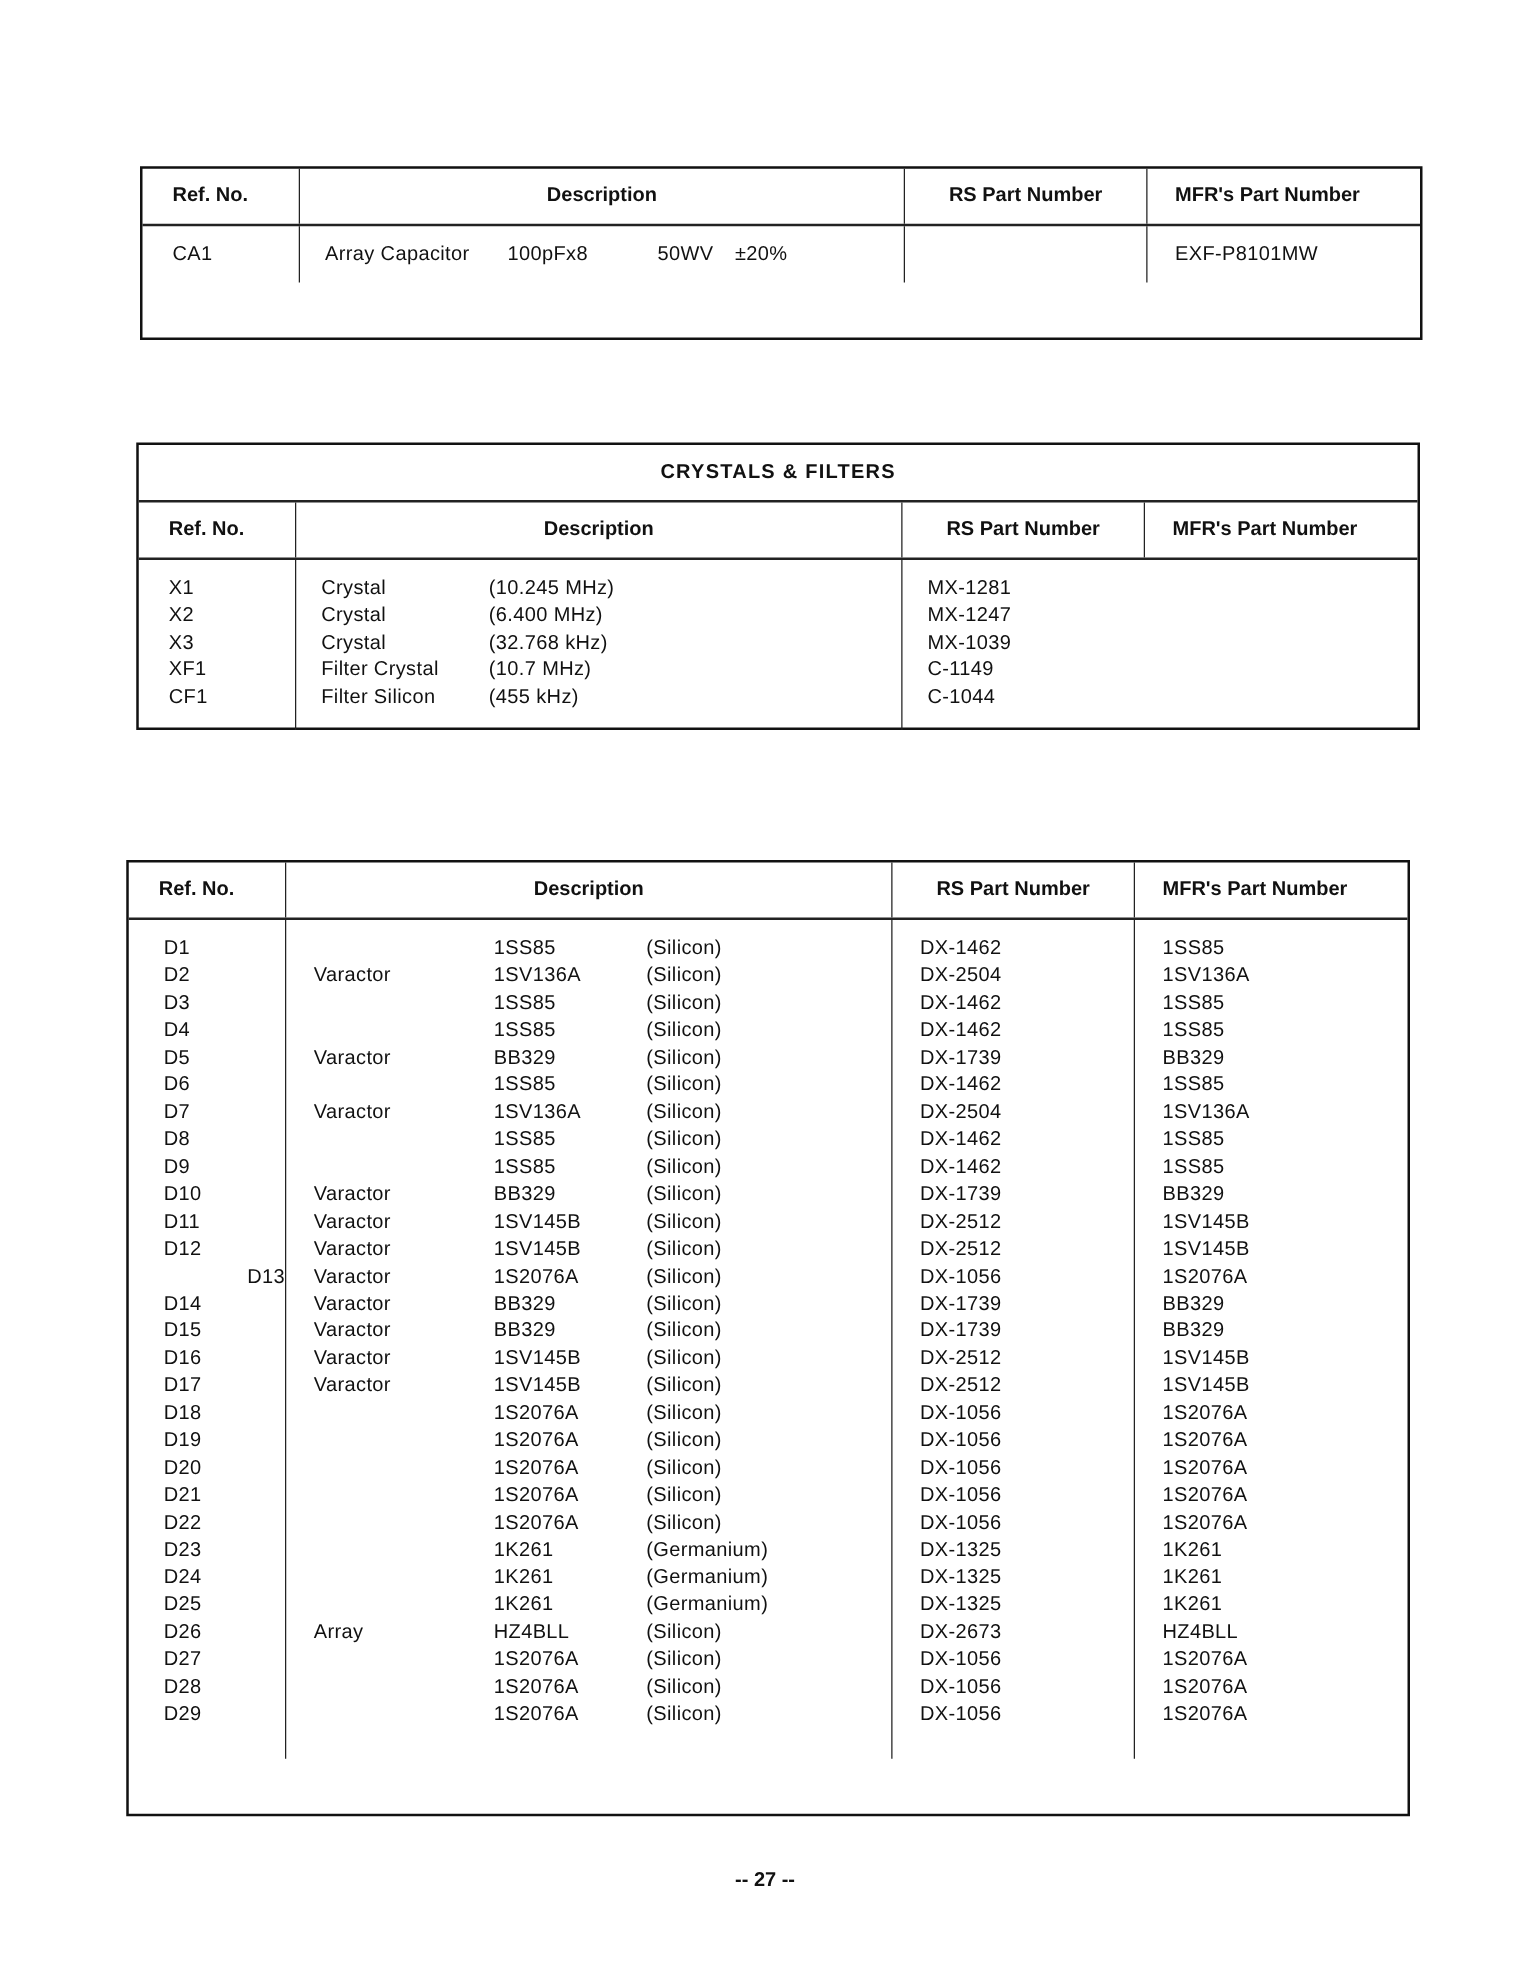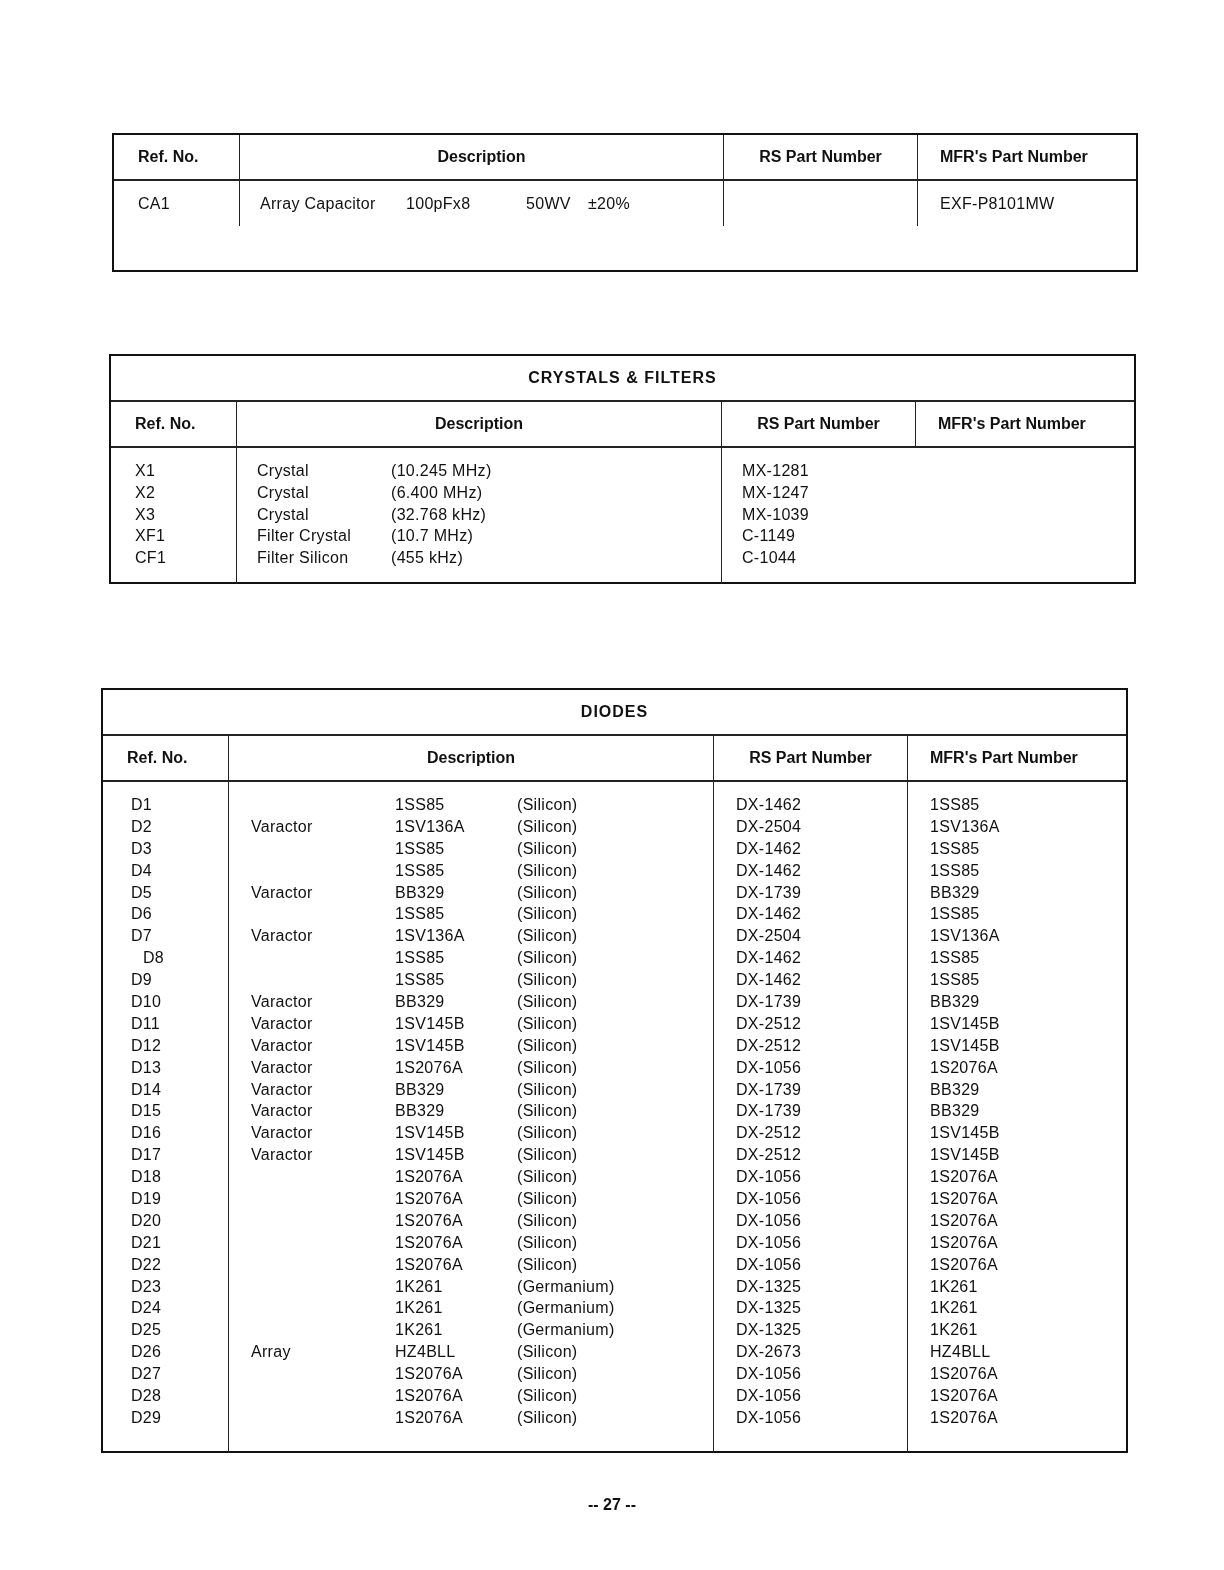--- a/index.html
+++ b/index.html
@@ -71,42 +71,41 @@
         <div class="line" style="height:21.8px;line-height:21.8px;">MX-1281</div>
         <div class="line" style="height:21.8px;line-height:21.8px;">MX-1247</div>
         <div class="line" style="height:21.8px;line-height:21.8px;">MX-1039</div>
         <div class="line" style="height:21.8px;line-height:21.8px;">C-1149</div>
         <div class="line" style="height:21.8px;line-height:21.8px;">C-1044</div>
       </div>
   </div>
 </div>
 
 <div class="tbl" style="left:101px; top:688px; width:1027px; height:765px;">
-  <div class="tbl-title" style="font-weight:bold;">DIODES</div>
   <div class="hdr" style="grid-template-columns:126px 485px 194px 1fr;">
     <div class="pad-ref">Ref. No.</div>
     <div class="center">Description</div>
     <div class="center">RS Part Number</div>
     <div class="pad-mfr">MFR's Part Number</div>
   </div>
   <div class="body" style="grid-template-columns:126px 485px 194px 1fr; height:671px;">
     <div class="col" id="diode-ref" style="padding:12px 0 0 28px;">
         <div class="line" style="height:21.9px;line-height:21.9px;">D1</div>
         <div class="line" style="height:21.9px;line-height:21.9px;">D2</div>
         <div class="line" style="height:21.9px;line-height:21.9px;">D3</div>
         <div class="line" style="height:21.9px;line-height:21.9px;">D4</div>
         <div class="line" style="height:21.9px;line-height:21.9px;">D5</div>
         <div class="line" style="height:21.9px;line-height:21.9px;">D6</div>
         <div class="line" style="height:21.9px;line-height:21.9px;">D7</div>
-        <div class="line" style="height:21.9px;line-height:21.9px;margin-left:12px;">D8</div>
+        <div class="line" style="height:21.9px;line-height:21.9px;">D8</div>
         <div class="line" style="height:21.9px;line-height:21.9px;">D9</div>
         <div class="line" style="height:21.9px;line-height:21.9px;">D10</div>
         <div class="line" style="height:21.9px;line-height:21.9px;">D11</div>
         <div class="line" style="height:21.9px;line-height:21.9px;">D12</div>
-        <div class="line" style="height:21.9px;line-height:21.9px;">D13</div>
+        <div class="line" style="height:21.9px;line-height:21.9px;text-align:right;">D13</div>
         <div class="line" style="height:21.9px;line-height:21.9px;">D14</div>
         <div class="line" style="height:21.9px;line-height:21.9px;">D15</div>
         <div class="line" style="height:21.9px;line-height:21.9px;">D16</div>
         <div class="line" style="height:21.9px;line-height:21.9px;">D17</div>
         <div class="line" style="height:21.9px;line-height:21.9px;">D18</div>
         <div class="line" style="height:21.9px;line-height:21.9px;">D19</div>
         <div class="line" style="height:21.9px;line-height:21.9px;">D20</div>
         <div class="line" style="height:21.9px;line-height:21.9px;">D21</div>
         <div class="line" style="height:21.9px;line-height:21.9px;">D22</div>
         <div class="line" style="height:21.9px;line-height:21.9px;">D23</div>

